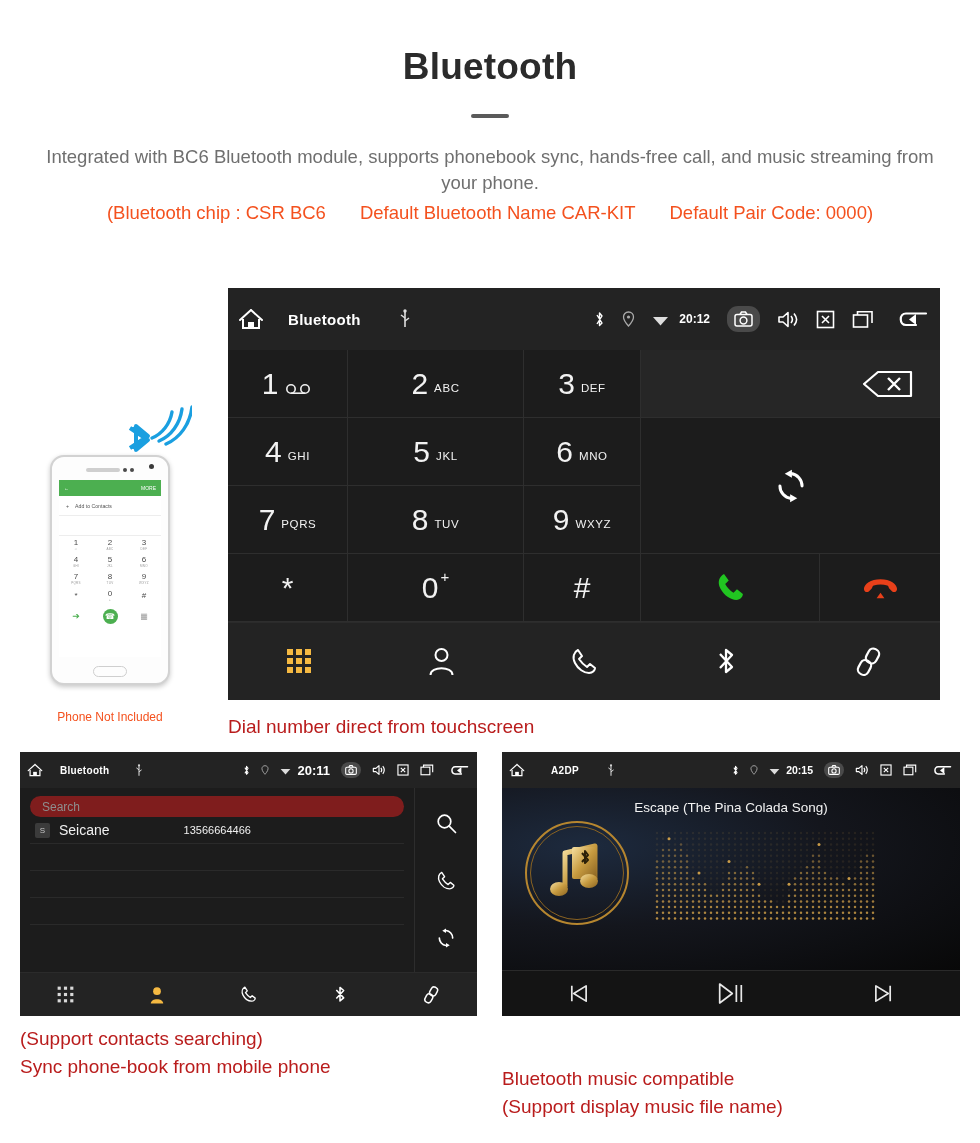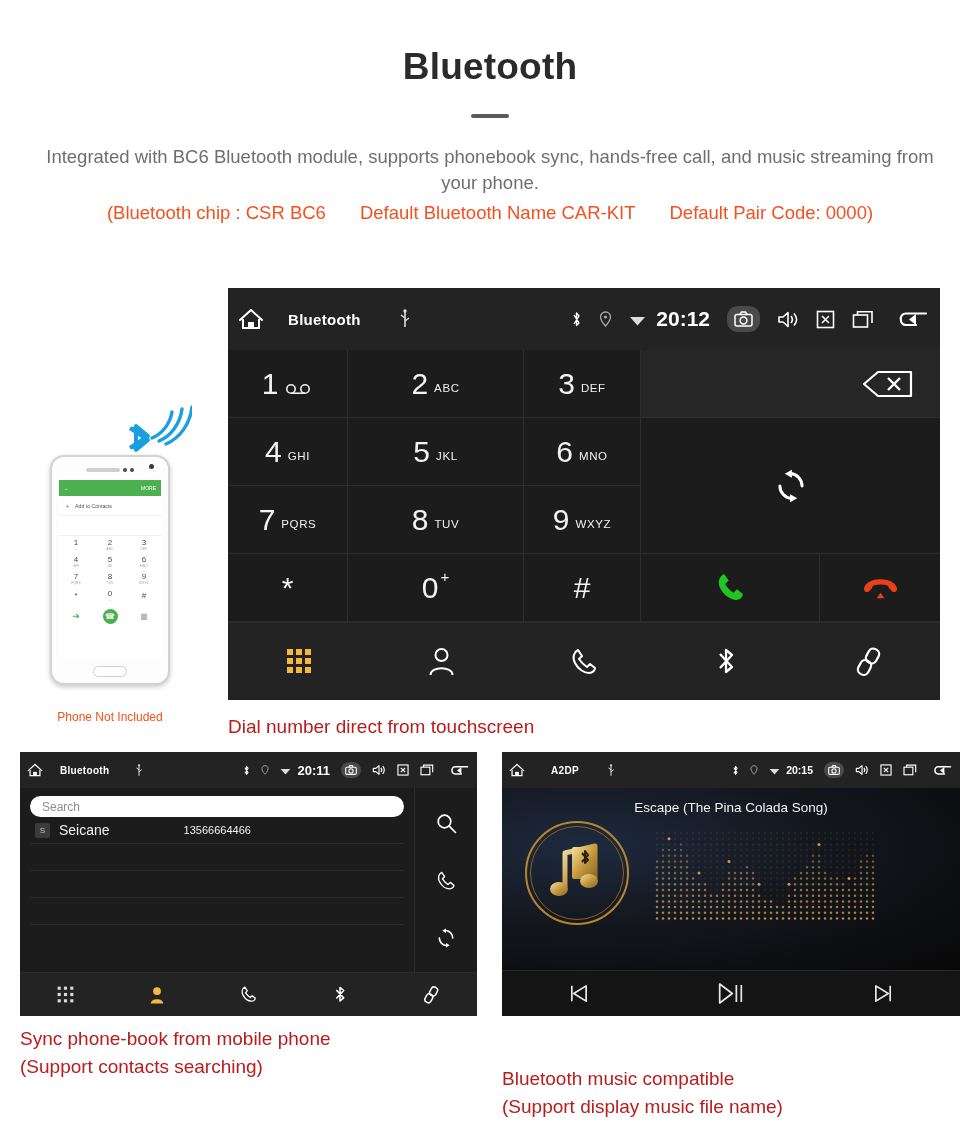--- a/index.html
+++ b/index.html
@@ -53,21 +53,21 @@
   .sb-right { margin-left: auto; display: flex; align-items: center; }
   .sb-icon { display: inline-flex; align-items: center; justify-content: center; }
   .sb-cam-hl { background: #4a4a4a; border-radius: 11px; }
 
   
   #dialer { left: 228px; top: 288px; width: 712px; height: 412px; }
   #dialer .statusbar { height: 62px; font-size: 15px; }
   #dialer .sb-title { margin-left: 24px; }
   #dialer .sb-usb  { margin-left: 38px; }
   #dialer .sb-right > * { margin-left: 17px; }
-  #dialer .sb-time { font-size: 21px; font-weight: bold; margin-left: 10px; text-align: center; }
+  #dialer .sb-time { font-size: 12px; font-weight: bold; margin-left: 10px; text-align: center; }
 
   .keys {
     position: absolute; left: 0; top: 62px; width: 712px; height: 272px;
     display: grid;
     grid-template-columns: 120px 176px 117px 179px 120px;
     grid-template-rows: 68px 68px 68px 68px;
   }
   .key {
     border-right: 1px solid #2e2e2e;
     border-bottom: 1px solid #2e2e2e;
@@ -123,21 +123,21 @@
   
   #contacts { left: 20px; top: 752px; width: 457px; height: 264px; }
   #contacts .statusbar { height: 36px; font-size: 10px; padding: 0 7px; }
   #contacts .sb-title { margin-left: 17px; }
   #contacts .sb-usb { margin-left: 26px; }
   #contacts .sb-right > * { margin-left: 11px; }
   #contacts .sb-time { font-size: 13px; font-weight: bold; margin-left: 6px; }
   .ct-body { position:absolute; left:0; top:36px; right:0; bottom:44px; display:flex; }
   .ct-main { flex:1; position:relative; padding: 8px 10px 0 10px; border-right:1px solid #2d2d2d; }
   .search {
-    height: 21px; border-radius: 11px; background: #ffffff;
+    height: 21px; border-radius: 11px; background: #7f1d1d;
     display:flex; align-items:center; padding: 0 12px;
     color:#8e8e8e; font-size: 12px;
   }
   .ct-row { display:flex; align-items:center; height: 27px; border-bottom: 1px solid #2a2a2a; padding: 0 5px; }
   .ct-badge { width:15px;height:15px;background:#3b3b3b;color:#c9c9c9;font-size:8px;display:flex;align-items:center;justify-content:center;border-radius:2px;margin-right:9px; }
   .ct-name { color:#f0f0f0; font-size:14px; }
   .ct-num  { color:#f0f0f0; font-size:11px; margin-left:74px; }
   .ct-blank { height: 27px; border-bottom: 1px solid #2a2a2a; }
   .ct-side { width: 62px; display:flex; flex-direction:column; align-items:center; justify-content:space-around; padding: 6px 0; }
   #contacts .tabbar { width: 457px; height: 44px; }
@@ -605,22 +605,22 @@
         <svg width="17" height="18" viewBox="0 0 28 30">
             <g stroke="#fff" stroke-width="2.5" fill="none" stroke-linejoin="round">
               <rect x="12" y="1.5" width="11" height="15" rx="5" transform="rotate(28 17.5 9)"></rect>
               <rect x="4" y="13" width="11" height="15" rx="5" transform="rotate(28 9.5 20.5)"></rect>
             </g>
           </svg>
       </span>
     </div>
   </div>
   <div class="cap" id="cap-left">
+    <div>(Support contacts searching)</div>
     <div>Sync phone-book from mobile phone</div>
-    <div>(Support contacts searching)</div>
   </div>
 
   <div class="unit" id="music">
     <div class="statusbar">
       <span class="sb-icon">
         <svg width="16" height="14" viewBox="0 0 26 22">
             <path d="M13 2 L24 12 M13 2 L2 12" stroke="#fff" stroke-width="2" fill="none" stroke-linecap="round"></path>
             <path d="M5 11 L5 20 L21 20 L21 11" stroke="#fff" stroke-width="2" fill="none"></path>
             <rect x="10" y="14" width="6" height="6" fill="#fff"></rect>
           </svg>

